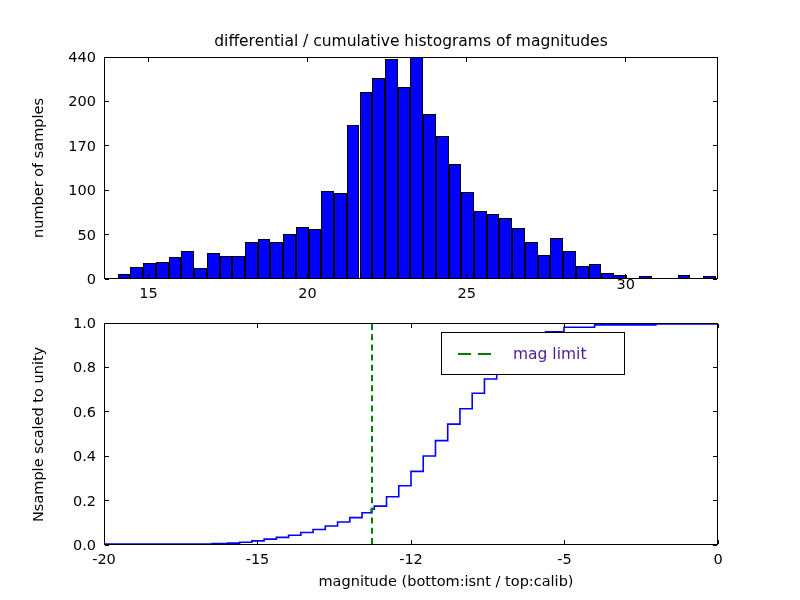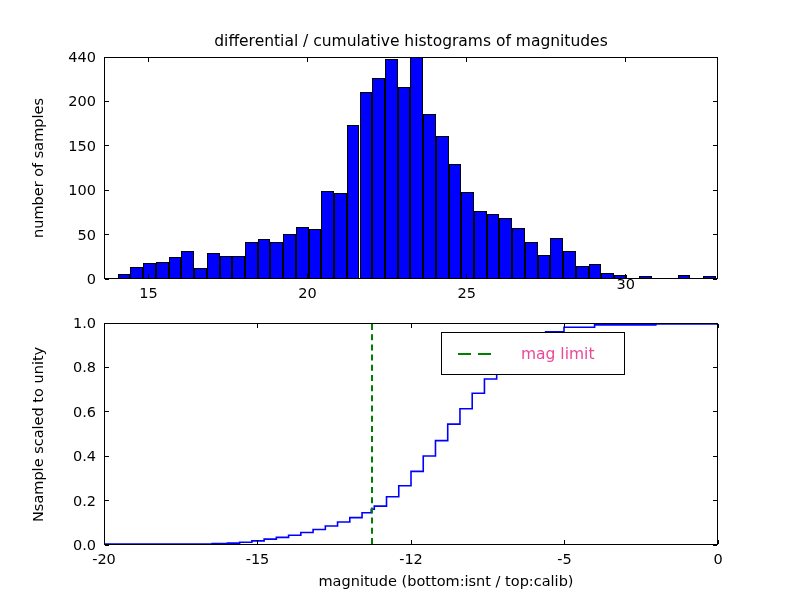--- a/index.html
+++ b/index.html
@@ -30,21 +30,21 @@
   .bar{position:absolute;bottom:0;background:#0000ff;
        border-left:1px solid #000;border-right:1px solid #000;border-top:1px solid #000;
        box-sizing:border-box;}
 
   .legend{position:absolute;box-sizing:border-box;border:1.1px solid #000;background:#fff;
           left:441px;top:332px;width:184px;height:43px;display:flex;align-items:center;}
   .legend-sample{position:relative;width:52px;height:12px;margin-left:14px;flex:none;}
   .legend-sample i{position:absolute;top:5px;height:2.4px;background:#008000;display:block;}
   .legend-sample i.d1{left:2px;width:13px;}
   .legend-sample i.d2{left:22px;width:13px;}
-  .legend-text{font-size:15.5px;color:#ec4899;margin-left:13px;white-space:nowrap;}
+  .legend-text{font-size:15.5px;color:#4c1d95;margin-left:5px;white-space:nowrap;}
 
   .maglimit{position:absolute;top:0;bottom:0;width:0;
             border-left:2.4px dashed #008000;}
 </style>
 </head>
 <body>
 
 <div id="fig">
 
   <div class="title">differential / cumulative histograms of magnitudes</div>
@@ -99,21 +99,21 @@
   <div id="top-yticks">
       <div class="tick-lbl ytick" style="left: 48px; top: 279px; width: 48px;">0</div>
       <div class="tickmark tk-y" style="left: 105px; top: 278.5px;"></div>
       <div class="tickmark tk-y" style="left: 713px; top: 278.5px;"></div>
       <div class="tick-lbl ytick" style="left: 48px; top: 234.6px; width: 48px;">50</div>
       <div class="tickmark tk-y" style="left: 105px; top: 234.1px;"></div>
       <div class="tickmark tk-y" style="left: 713px; top: 234.1px;"></div>
       <div class="tick-lbl ytick" style="left: 48px; top: 190.2px; width: 48px;">100</div>
       <div class="tickmark tk-y" style="left: 105px; top: 189.7px;"></div>
       <div class="tickmark tk-y" style="left: 713px; top: 189.7px;"></div>
-      <div class="tick-lbl ytick" style="left: 48px; top: 145.8px; width: 48px;">150</div>
+      <div class="tick-lbl ytick" style="left: 48px; top: 145.8px; width: 48px;">170</div>
       <div class="tickmark tk-y" style="left: 105px; top: 145.3px;"></div>
       <div class="tickmark tk-y" style="left: 713px; top: 145.3px;"></div>
       <div class="tick-lbl ytick" style="left: 48px; top: 101.4px; width: 48px;">200</div>
       <div class="tickmark tk-y" style="left: 105px; top: 100.9px;"></div>
       <div class="tickmark tk-y" style="left: 713px; top: 100.9px;"></div>
       <div class="tick-lbl ytick" style="left: 48px; top: 57px; width: 48px;">440</div>
       <div class="tickmark tk-y" style="left: 105px; top: 56.5px;"></div>
       <div class="tickmark tk-y" style="left: 713px; top: 56.5px;"></div>
     </div>
   <div id="top-xticks">

